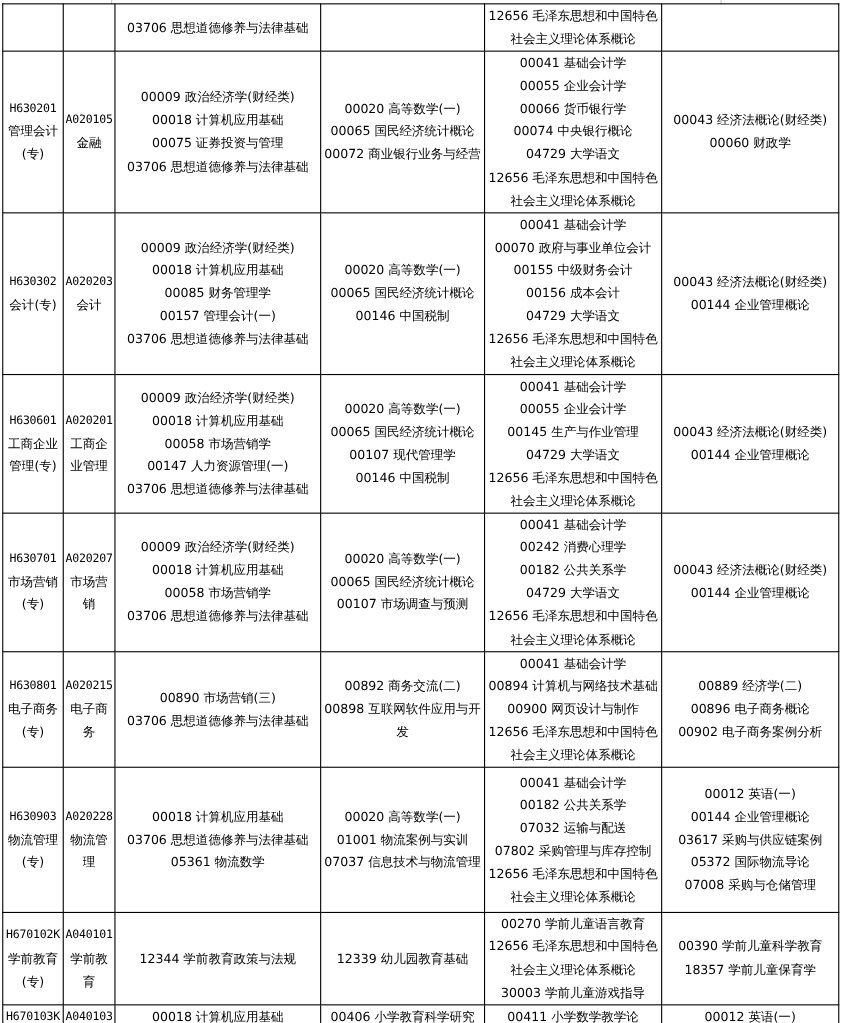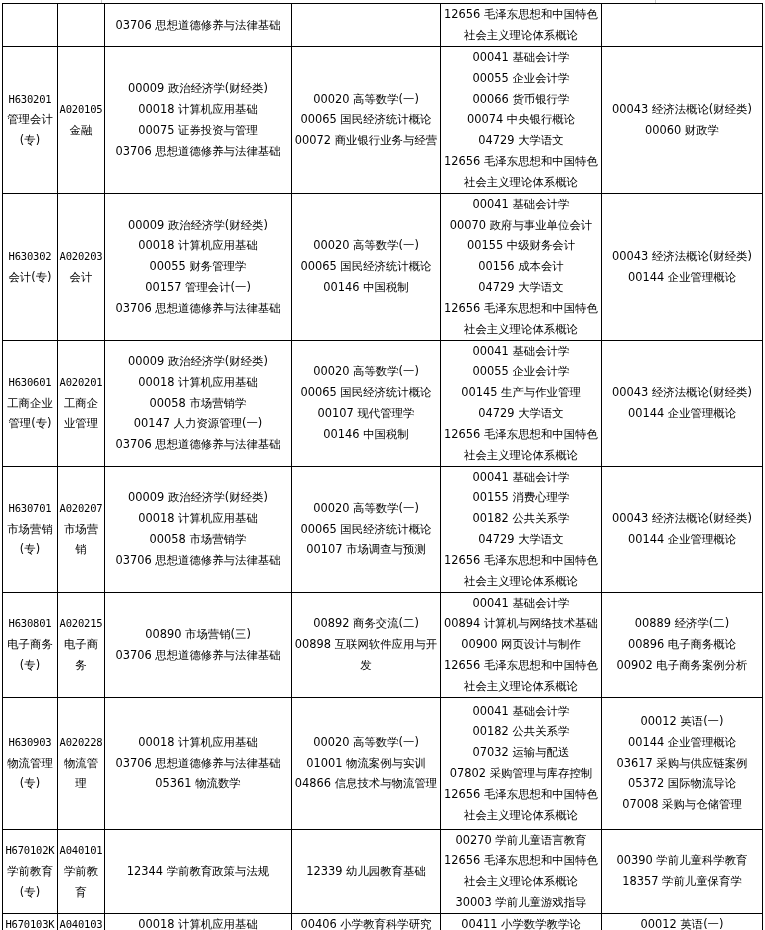--- a/index.html
+++ b/index.html
@@ -83,21 +83,21 @@
           <span class="line code">H630302</span>
           <span class="line">会计(专)</span>
         </td>
         <td>
           <span class="line code">A020203</span>
           <span class="line">会计</span>
         </td>
         <td>
           <span class="line">00009 政治经济学(财经类)</span>
           <span class="line">00018 计算机应用基础</span>
-          <span class="line">00055 财务管理学</span>
+          <span class="line">00085 财务管理学</span>
           <span class="line">00157 管理会计(一)</span>
           <span class="line">03706 思想道德修养与法律基础</span>
         </td>
         <td>
           <span class="line">00020 高等数学(一)</span>
           <span class="line">00065 国民经济统计概论</span>
           <span class="line">00146 中国税制</span>
         </td>
         <td>
           <span class="line">00041 基础会计学</span>
@@ -167,21 +167,21 @@
           <span class="line">00058 市场营销学</span>
           <span class="line">03706 思想道德修养与法律基础</span>
         </td>
         <td>
           <span class="line">00020 高等数学(一)</span>
           <span class="line">00065 国民经济统计概论</span>
           <span class="line">00107 市场调查与预测</span>
         </td>
         <td>
           <span class="line">00041 基础会计学</span>
-          <span class="line">00155 消费心理学</span>
+          <span class="line">00242 消费心理学</span>
           <span class="line">00182 公共关系学</span>
           <span class="line">04729 大学语文</span>
           <span class="line">12656 毛泽东思想和中国特色</span>
           <span class="line">社会主义理论体系概论</span>
         </td>
         <td>
           <span class="line">00043 经济法概论(财经类)</span>
           <span class="line">00144 企业管理概论</span>
         </td>
       </tr>
@@ -230,21 +230,21 @@
           <span class="line">理</span>
         </td>
         <td>
           <span class="line">00018 计算机应用基础</span>
           <span class="line">03706 思想道德修养与法律基础</span>
           <span class="line">05361 物流数学</span>
         </td>
         <td>
           <span class="line">00020 高等数学(一)</span>
           <span class="line">01001 物流案例与实训</span>
-          <span class="line">04866 信息技术与物流管理</span>
+          <span class="line">07037 信息技术与物流管理</span>
         </td>
         <td>
           <span class="line">00041 基础会计学</span>
           <span class="line">00182 公共关系学</span>
           <span class="line">07032 运输与配送</span>
           <span class="line">07802 采购管理与库存控制</span>
           <span class="line">12656 毛泽东思想和中国特色</span>
           <span class="line">社会主义理论体系概论</span>
         </td>
         <td>

